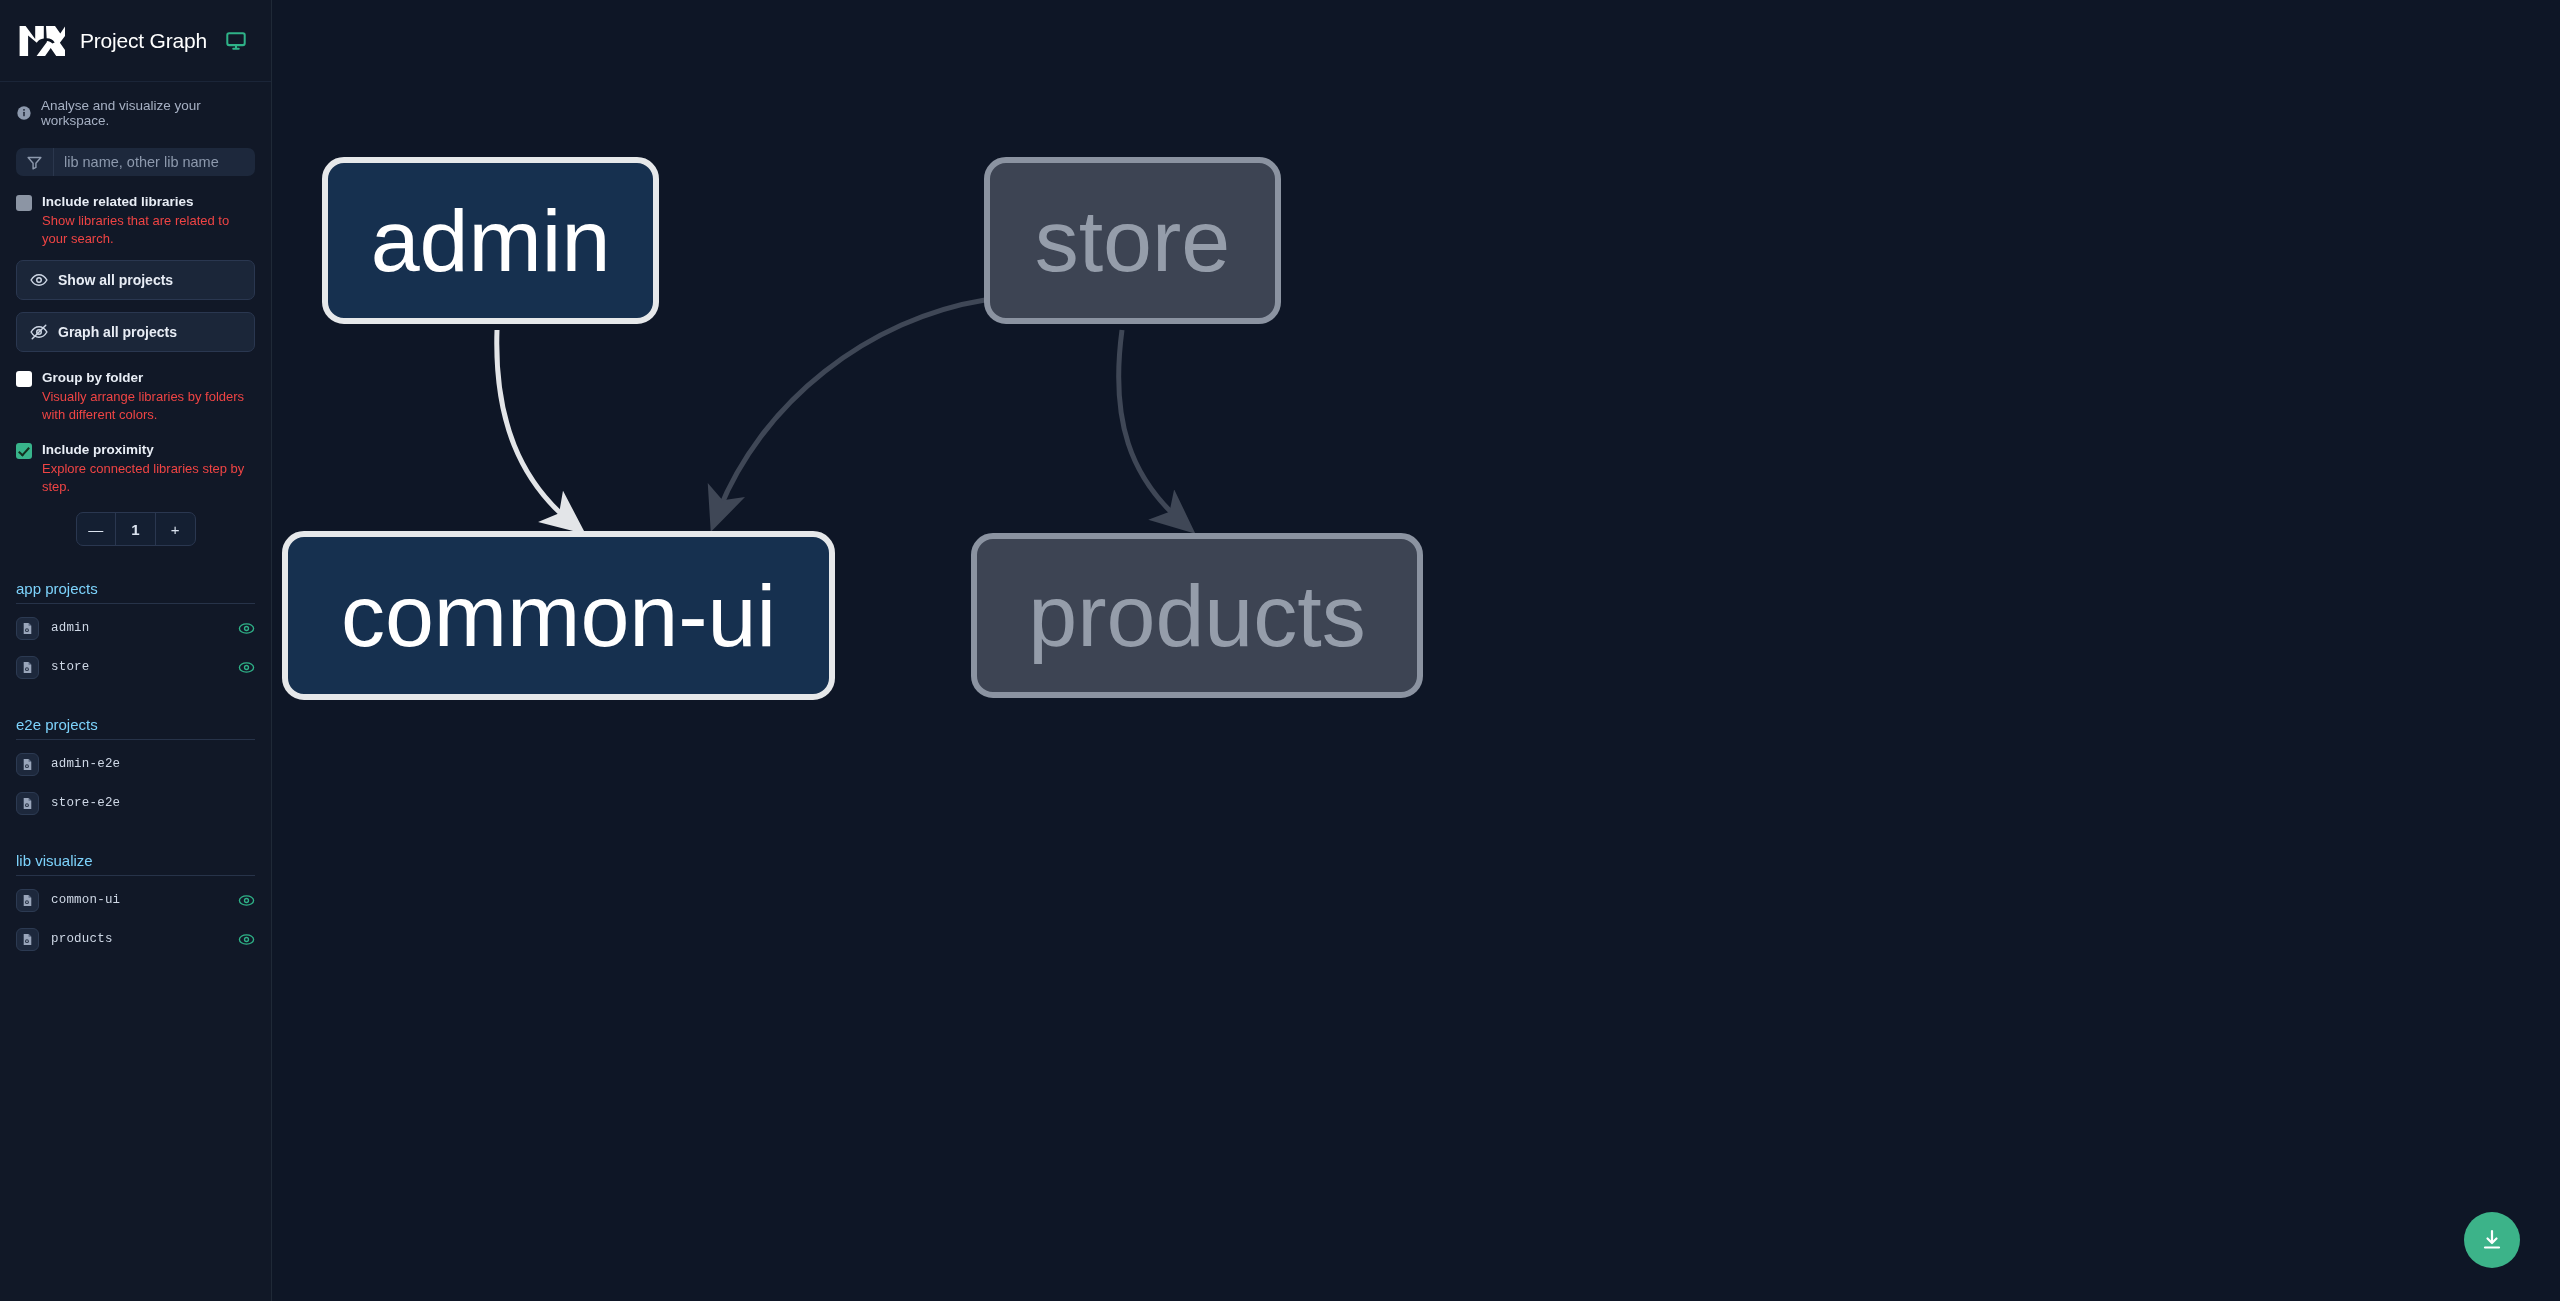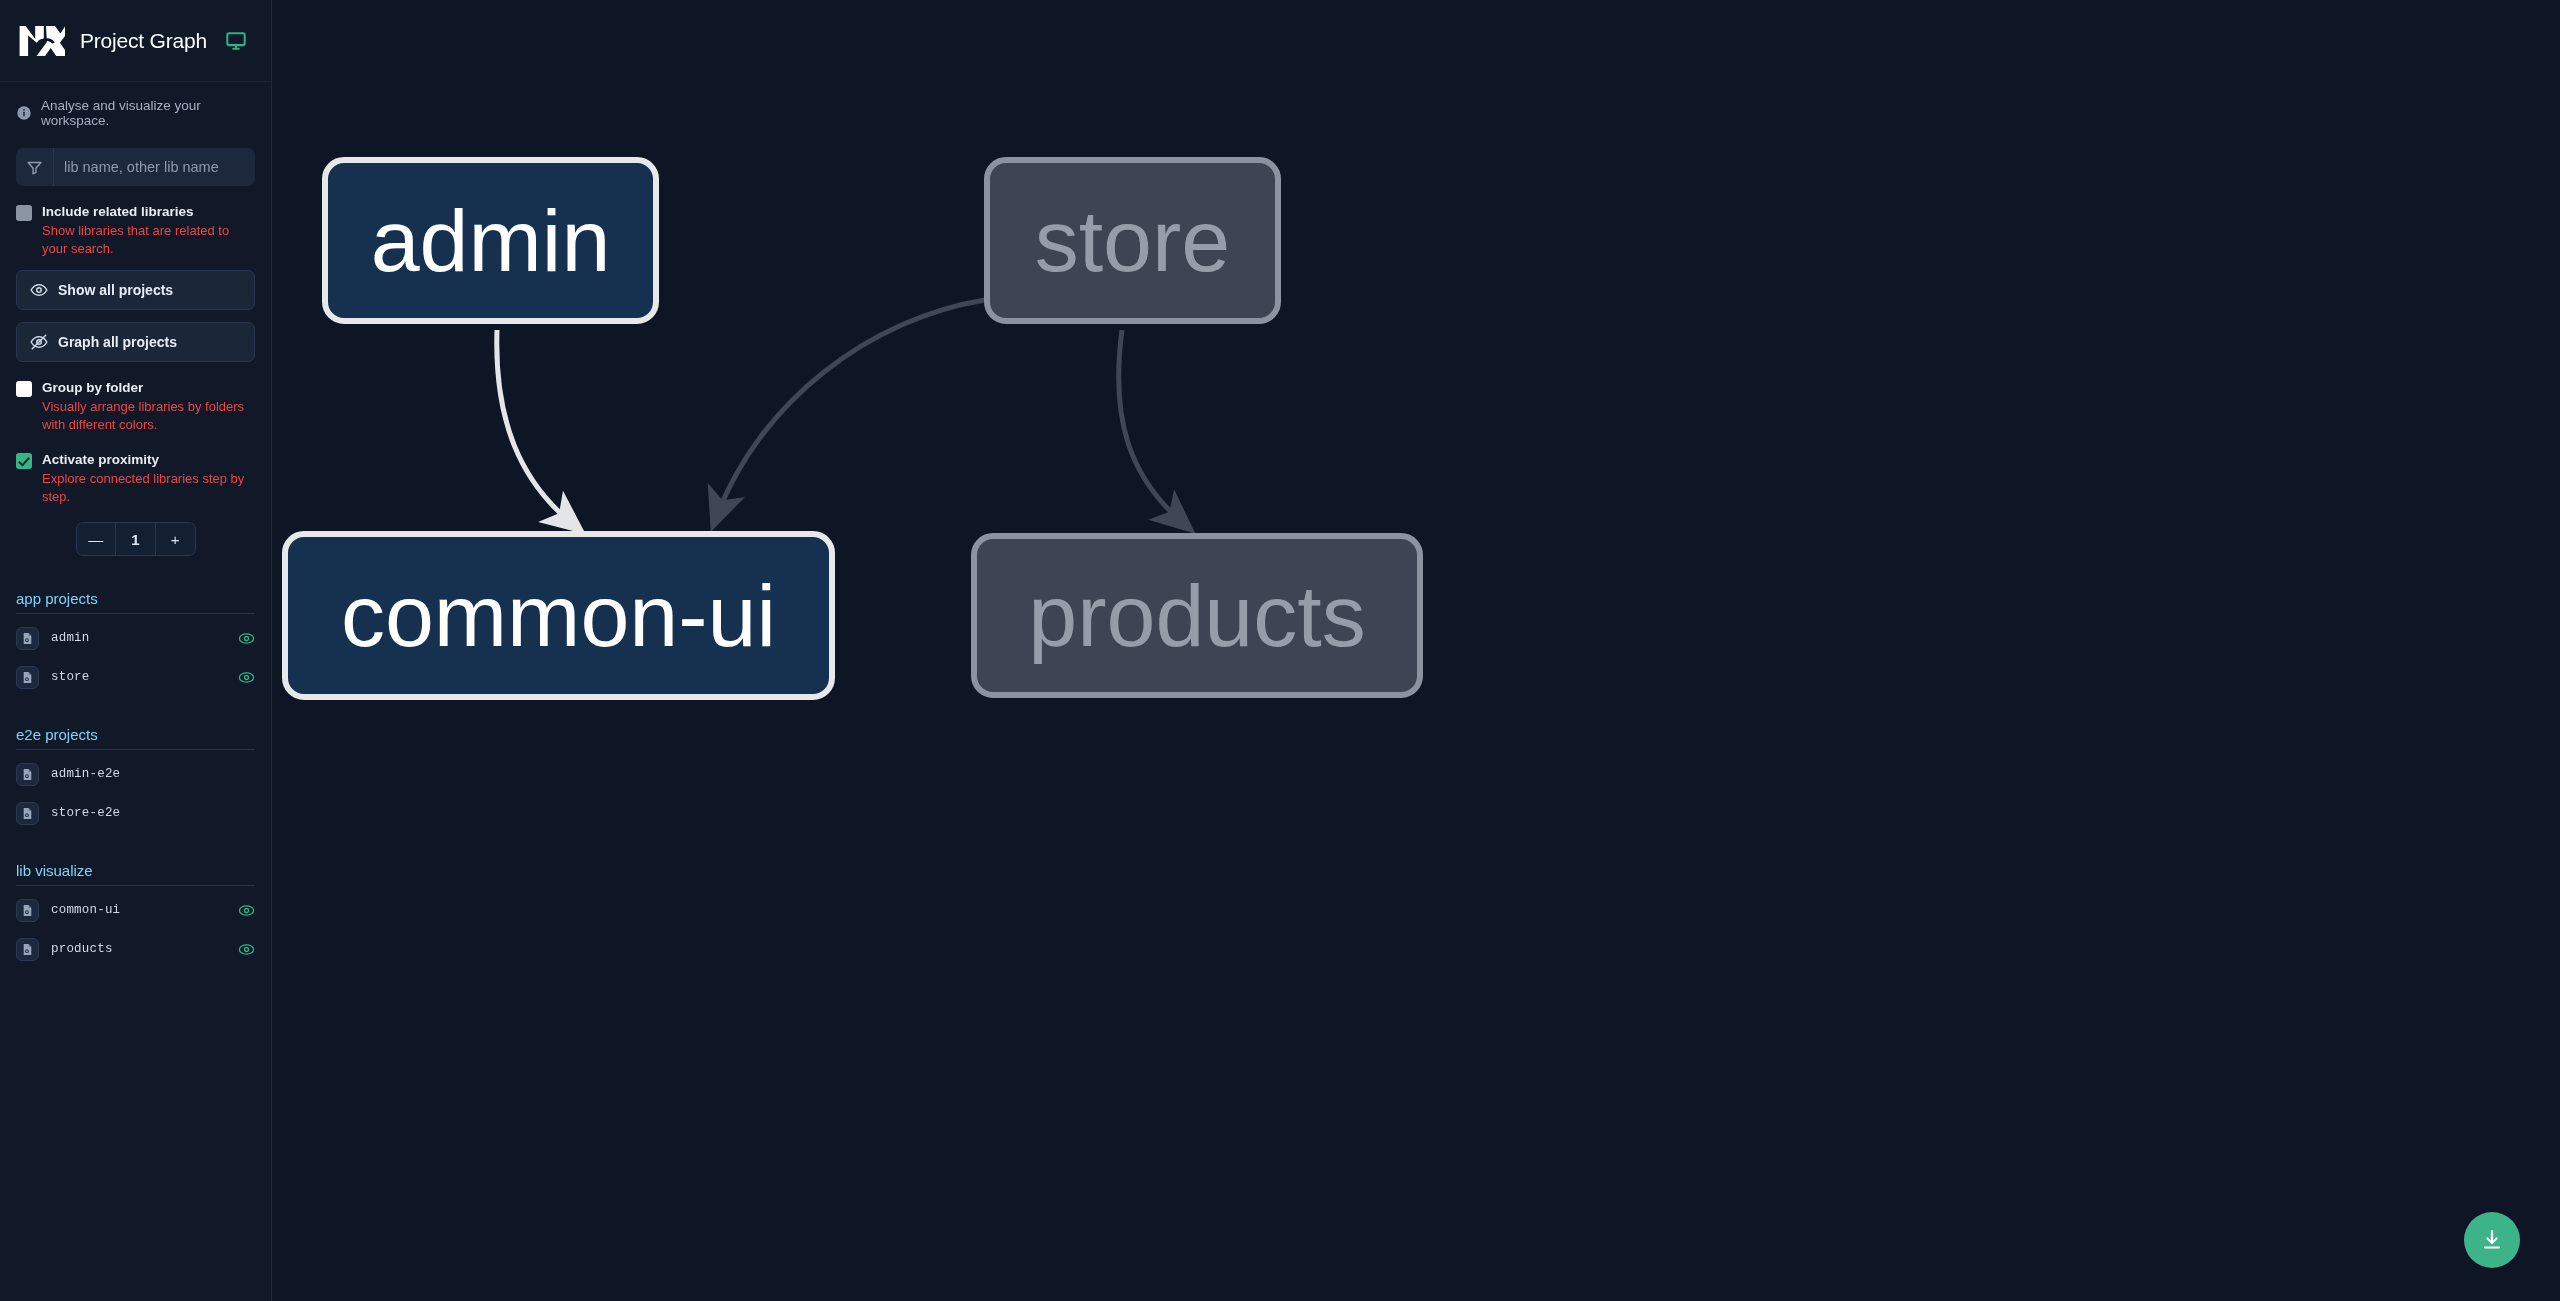--- a/index.html
+++ b/index.html
@@ -61,21 +61,21 @@
     font-size: 13.5px;
     justify-content: space-between;
   }
   .info-icon { width: 16px; height: 16px; flex: 0 0 16px; display:block; }
 
   .sb-body { padding: 0 16px; }
 
   .search-wrap {
     display: flex;
     align-items: center;
-    height: 38px;
+    height: 28px;
     background: #1d283c;
     border-radius: 7px;
     overflow: hidden;
     margin-top: 10px;
   }
   .search-icon-box {
     width: 38px; height: 38px;
     display: flex; align-items: center; justify-content: center;
     border-right: 1px solid #2b374d;
     flex: 0 0 38px;
@@ -327,21 +327,21 @@
         <div class="cbox white"></div>
         <div>
           <div class="check-title">Group by folder</div>
           <div class="check-desc">Visually arrange libraries by folders with different colors.</div>
         </div>
       </div>
 
       <div class="check-row">
         <div class="cbox green"></div>
         <div>
-          <div class="check-title">Activate proximity</div>
+          <div class="check-title">Include proximity</div>
           <div class="check-desc">Explore connected libraries step by step.</div>
         </div>
       </div>
 
       <div class="stepper">
         <div>—</div>
         <div class="mid">1</div>
         <div>+</div>
       </div>
 

